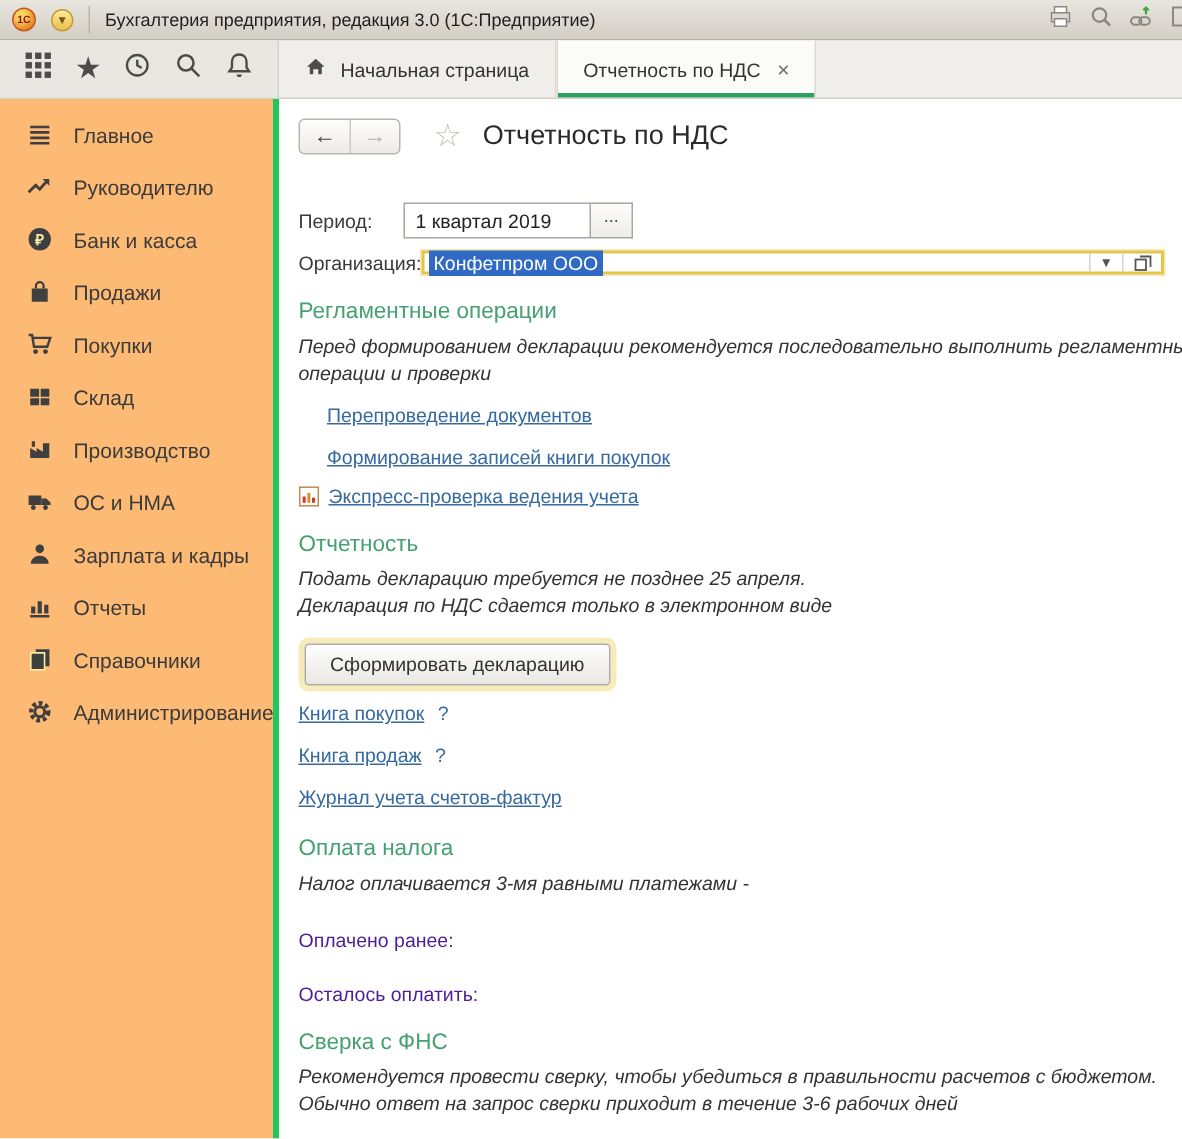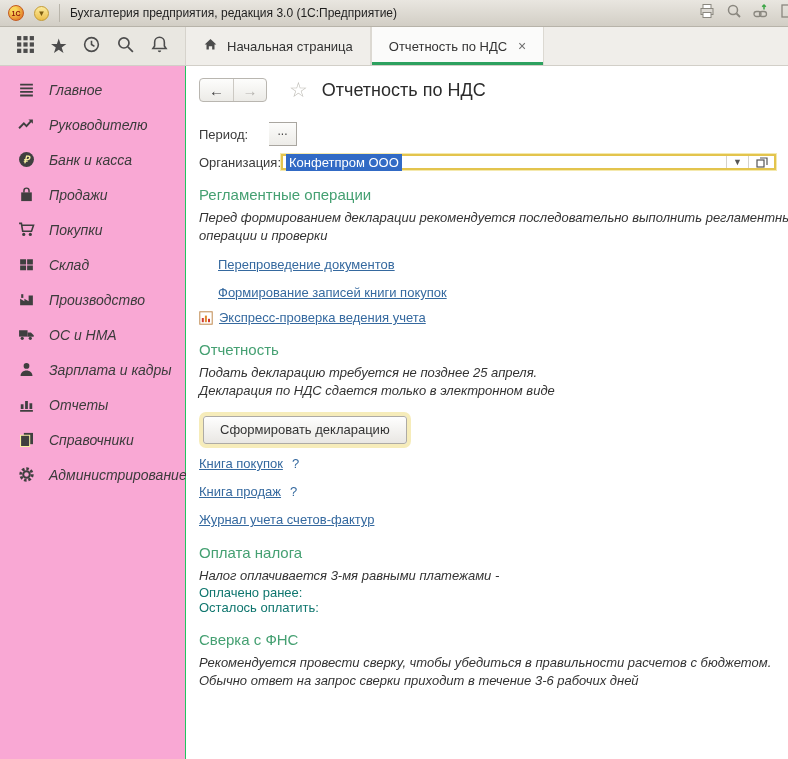--- a/index.html
+++ b/index.html
@@ -45,35 +45,35 @@
   .tab {
     display:flex; align-items:center; gap:9px; padding:0 17px;
     font-size:13px; color:#333; border-right:1px solid #dcd9d2; cursor:default;
   }
   .tab.active { background:#fbfbfa; box-shadow:inset 0 -3px 0 #2da15f; border-left:1px solid #dcd9d2; }
   .tab .close { color:#6f6f6f; font-size:14px; margin-left:2px; }
   .tab svg { width:15px;height:15px; }
 
   
   .appbody { display:flex; height:693px; }
-  .sidebar { width:186px; flex:none; background:#f9a8d4; padding-top:6px; border-right:1px solid #22c55e;font-style:italic; }
+  .sidebar { width:186px; flex:none; background:#fdba74; padding-top:6px; border-right:4px solid #22c55e; }
   .side-item { height:35px; display:flex; align-items:center; gap:14px; padding-left:18px; font-size:14px; color:#3b3b3b; }
   .side-item svg { width:17px;height:17px; flex:none; fill:#3f3f3f; }
 
   .main { flex:1; background:#fff; padding:12px 0 0 13px; overflow:hidden; position:relative; }
 
   .navrow { display:flex; align-items:center; }
   .navbtns { display:flex; border:1px solid #b9b6b0; border-radius:4px; background:linear-gradient(#fdfdfc,#ecebe7); overflow:hidden; }
   .navbtn { width:33px;height:22px; display:flex; align-items:center; justify-content:center; font-size:15px; color:#3f3f3f; }
   .navbtn.fwd { border-left:1px solid #ccc9c3; color:#b5b3ae; }
   .fav-star { font-size:21px; color:#c2c0ba; margin-left:22px; }
   .page-title { font-size:18px; color:#2b2b2b; margin-left:14px; }
 
   .fieldrow { display:flex; align-items:center; font-size:13px; color:#3a3a3a; }
-  .row-period { margin-top:20px;align-items:center; }
+  .row-period { margin-top:32px;align-items:center; }
   .flabel { width:70px; flex:none; }
   .period-input {
     width:125px; height:24px; border:1px solid #a9a6a0; background:#fff;
     display:flex; align-items:center; padding-left:7px; font-size:13px; color:#222;
   }
   .picker-btn {
     width:28px; height:24px; border:1px solid #a9a6a0; border-left:none;
     background:linear-gradient(#fcfcfb,#edece8); display:flex; align-items:center;
     justify-content:center; font-size:12px; color:#444; padding-bottom:6px;
   }
@@ -98,21 +98,21 @@
   .help-q { color:#35699f; font-size:13px; margin-left:9px; text-decoration:none; }
   .flat-link-row { margin-top:10px; }
   .flat-link-row.first { }
 
   .btn {
     display:inline-block; padding:5px 16px 6px; font-size:13px; color:#333;
     background:linear-gradient(#fefefe,#e9e7e3); border:1px solid #aeaba5; border-radius:3px;
   }
   .btn.default { box-shadow:0 0 0 4px #f6ecba; margin:4px 0 0 4px; }
   .btn-row { margin-top:12px; }
-  .plain-label { font-size:13px; color:#0f766e; margin-top:0; }
+  .plain-label { font-size:13px; color:#4c1d95; margin-top:21px; }
 </style>
 </head>
 <body>
 
 <div class="titlebar">
   <div class="logo-1c">1С</div>
   <div class="menu-btn">▼</div>
   <div class="tb-sep"></div>
   <div class="titlebar-title">Бухгалтерия предприятия, редакция 3.0 (1С:Предприятие)</div>
   <div class="tb-icons">
@@ -291,20 +291,21 @@
       <div class="navbtns">
         <div class="navbtn">←</div>
         <div class="navbtn fwd">→</div>
       </div>
       <div class="fav-star">☆</div>
       <div class="page-title">Отчетность по НДС</div>
     </div>
 
     <div class="fieldrow row-period">
       <span class="flabel">Период:</span>
+      <div class="period-input">1 квартал 2019</div>
       <div class="picker-btn">...</div>
     </div>
 
     <div class="fieldrow row-org">
       <span class="flabel">Организация:</span>
       <div class="org-frame">
         <div class="org-input">
           <span class="org-value">Конфетпром ООО</span>
         </div>
         <div class="org-dd">▼</div>

